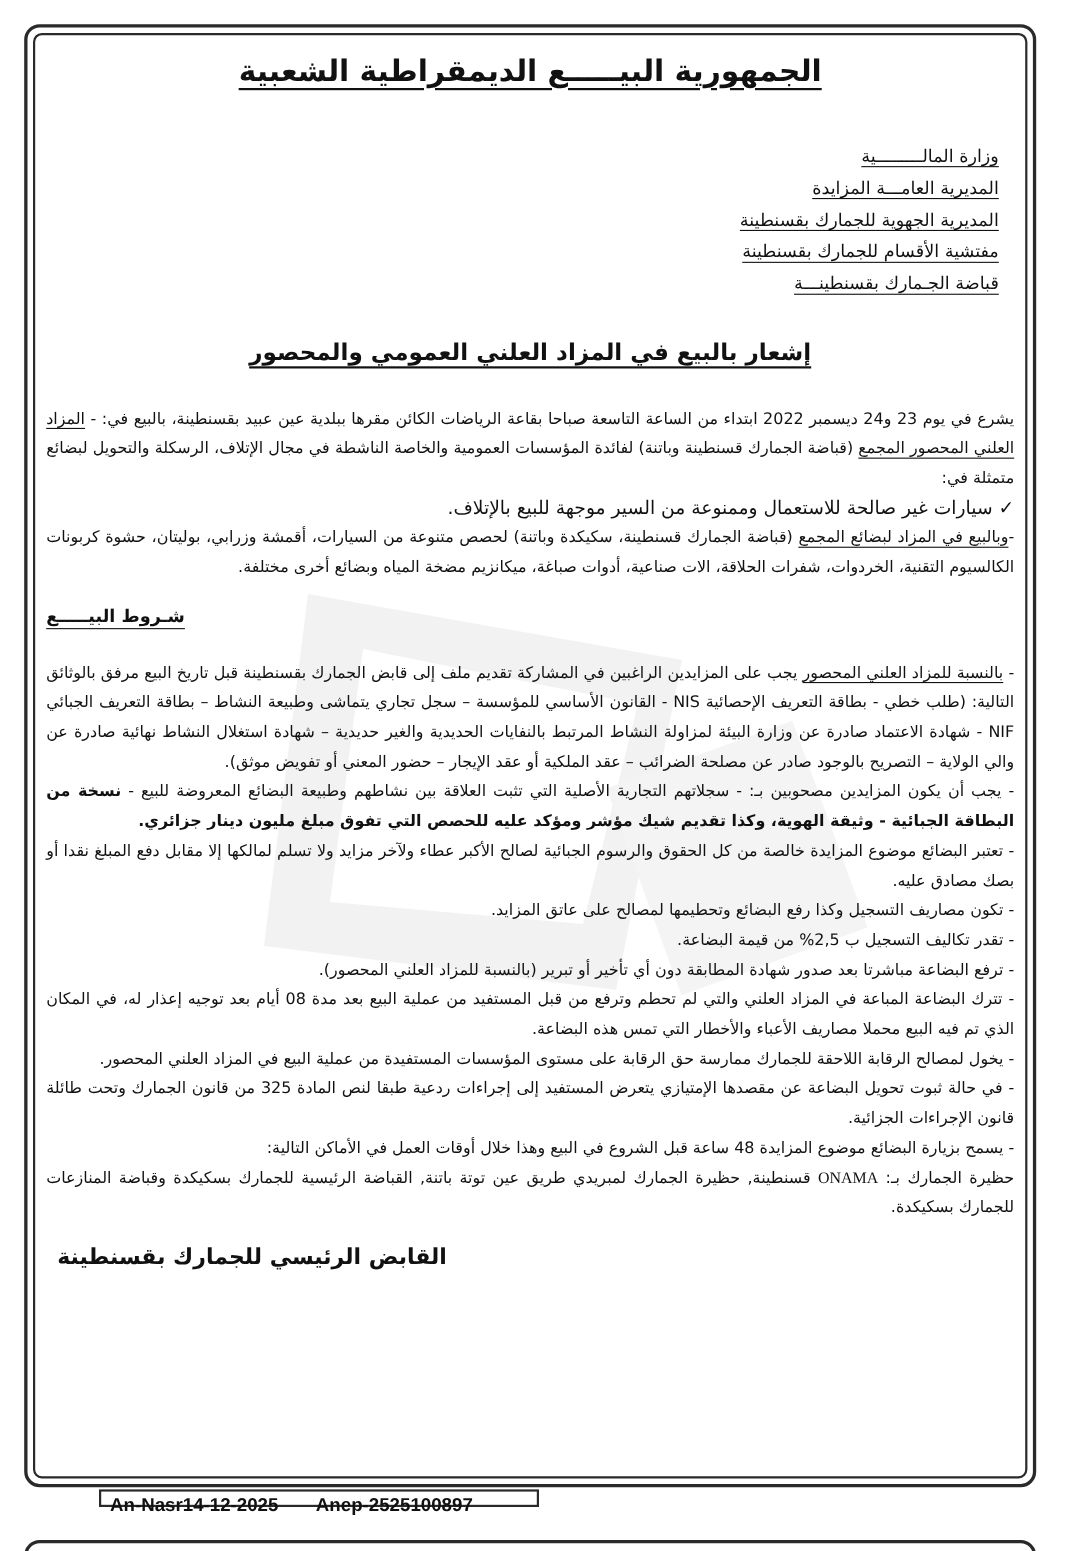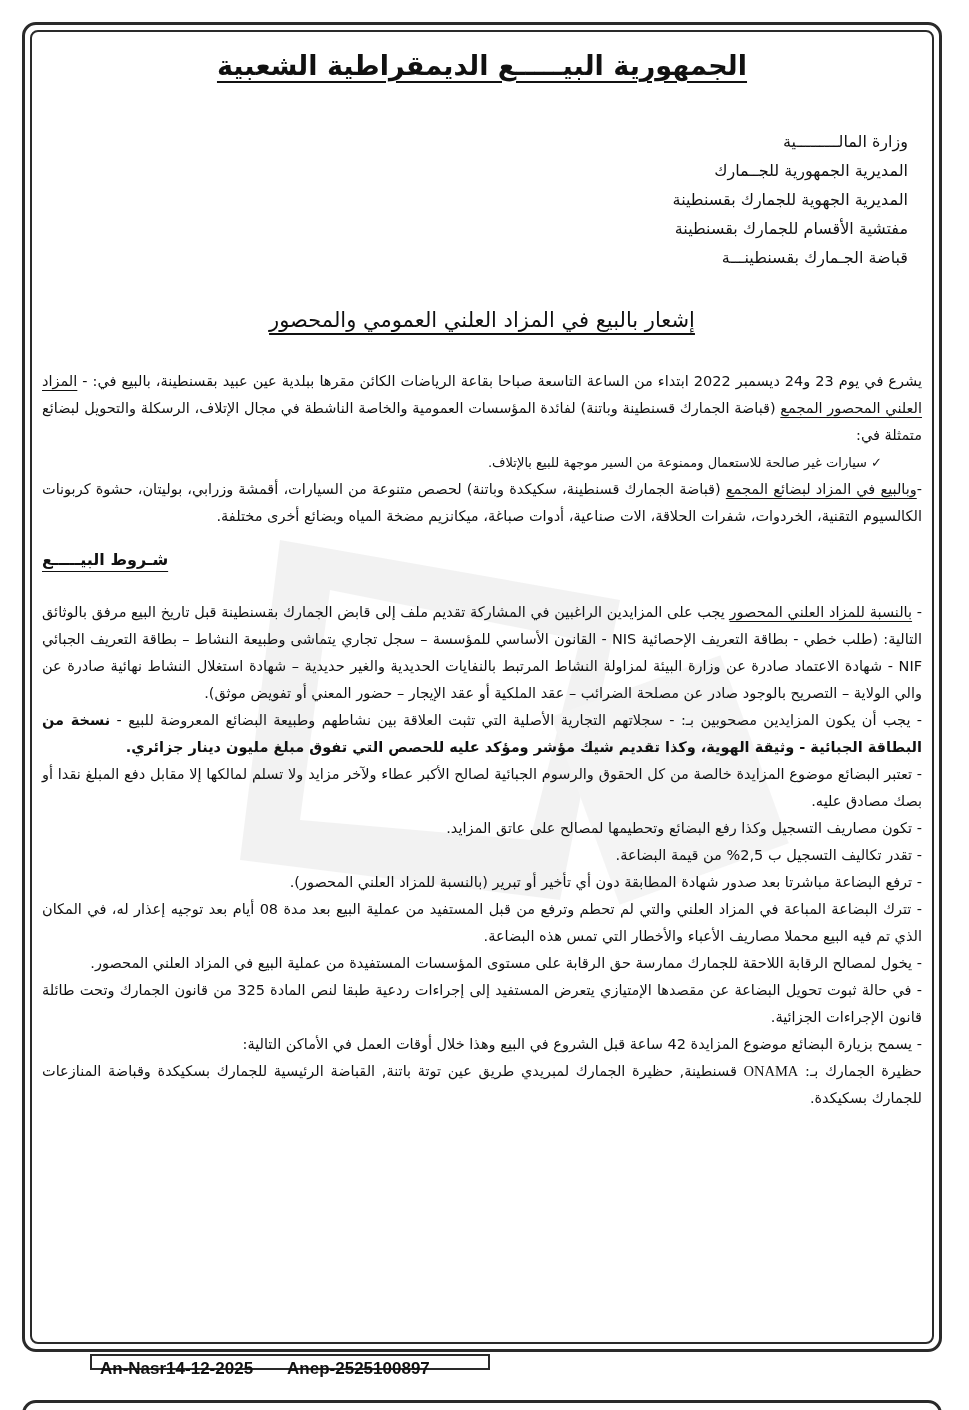--- a/index.html
+++ b/index.html
@@ -28,29 +28,29 @@
     direction: rtl; text-align: right;
   }
   .republic {
     text-align: center; font-weight: bold; font-size: 27px;
     margin-top: 10px; text-decoration: underline; text-underline-offset: 6px;
     text-decoration-thickness: 2px;
   }
   .admin {
     margin-top: 46px; margin-right: 14px; font-size: 16px; line-height: 29px;
   }
-  .admin div { text-underline-offset: 4px; }
+  .admin div { text-decoration: underline; text-underline-offset: 4px; }
   .notice-title {
-    text-align: center; font-weight: normal; font-size: 21px;
+    text-align: center; font-weight: bold; font-size: 21px;
     margin-top: 36px; text-decoration: underline; text-underline-offset: 6px;
     text-decoration-thickness: 2px;
   }
   .p { font-size: 14.5px; line-height: 27px; text-align: justify; margin: 0; }
   .intro { margin-top: 36px; }
-  .check { margin-right: 40px; font-size: 13px; line-height: 27px; }
+  .check { font-size: 17px; line-height: 27px; }
   .u { text-decoration: underline; text-underline-offset: 4px; }
   .b { font-weight: bold; }
   .conditions-title {
     text-align: left; font-weight: bold; font-size: 16px;
     margin-top: 20px; margin-bottom: 30px; text-decoration: underline;
     text-underline-offset: 6px;
   }
   .signature {
     font-weight: bold; font-size: 20px; text-align: left; margin-top: 18px;
     margin-left: 10px; direction: rtl;
@@ -75,21 +75,21 @@
   <polygon points="80,60 420,120 360,420 40,380" fill="#999"></polygon>
   <polygon points="130,110 380,160 330,360 100,340" fill="#fff"></polygon>
   <rect x="380" y="200" width="180" height="200" fill="#aaa" transform="rotate(-20 470 300)"></rect>
 </svg>
 
 <div class="content">
   <div class="republic">الجمهورية البيـــــع الديمقراطية الشعبية</div>
 
   <div class="admin">
     <div>وزارة المالـــــــــية</div>
-    <div>المديرية الجمهورية للجــمارك</div>
+    <div>المديرية العامـــة المزايدة</div>
     <div>المديرية الجهوية للجمارك بقسنطينة</div>
     <div>مفتشية الأقسام للجمارك بقسنطينة</div>
     <div>قباضة الجـمارك بقسنطينـــة</div>
   </div>
 
   <div class="notice-title">إشعار بالبيع في المزاد العلني العمومي والمحصور</div>
 
   <p class="p intro">
     <span>يشرع في يوم 23 و24 ديسمبر 2022 ابتداء من الساعة التاسعة صباحا بقاعة الرياضات الكائن مقرها ببلدية عين عبيد بقسنطينة، بالبيع في: - </span><span class="u">المزاد العلني المحصور المجمع</span><span> (قباضة الجمارك قسنطينة وباتنة) لفائدة المؤسسات العمومية والخاصة الناشطة في مجال الإتلاف، الرسكلة والتحويل لبضائع متمثلة في:</span>
   </p>
@@ -109,22 +109,23 @@
   <p class="p">
     <span>- يجب أن يكون المزايدين مصحوبين بـ: - سجلاتهم التجارية الأصلية التي تثبت العلاقة بين نشاطهم وطبيعة البضائع المعروضة للبيع - </span><span class="b">نسخة من البطاقة الجبائية - وثيقة الهوية، وكذا تقديم شيك مؤشر ومؤكد عليه للحصص التي تفوق مبلغ مليون دينار جزائري.</span>
   </p>
   <p class="p">- تعتبر البضائع موضوع المزايدة خالصة من كل الحقوق والرسوم الجبائية لصالح الأكبر عطاء ولآخر مزايد ولا تسلم لمالكها إلا مقابل دفع المبلغ نقدا أو بصك مصادق عليه.</p>
   <p class="p">- تكون مصاريف التسجيل وكذا رفع البضائع وتحطيمها لمصالح على عاتق المزايد.</p>
   <p class="p">- تقدر تكاليف التسجيل ب 2,5% من قيمة البضاعة.</p>
   <p class="p">- ترفع البضاعة مباشرتا بعد صدور شهادة المطابقة دون أي تأخير أو تبرير (بالنسبة للمزاد العلني المحصور).</p>
   <p class="p">- تترك البضاعة المباعة في المزاد العلني والتي لم تحطم وترفع من قبل المستفيد من عملية البيع بعد مدة 08 أيام بعد توجيه إعذار له، في المكان الذي تم فيه البيع محملا مصاريف الأعباء والأخطار التي تمس هذه البضاعة.</p>
   <p class="p">- يخول لمصالح الرقابة اللاحقة للجمارك ممارسة حق الرقابة على مستوى المؤسسات المستفيدة من عملية البيع في المزاد العلني المحصور.</p>
   <p class="p">- في حالة ثبوت تحويل البضاعة عن مقصدها الإمتيازي يتعرض المستفيد إلى إجراءات ردعية طبقا لنص المادة 325 من قانون الجمارك وتحت طائلة قانون الإجراءات الجزائية.</p>
-  <p class="p">- يسمح بزيارة البضائع موضوع المزايدة 42 ساعة قبل الشروع في البيع وهذا خلال أوقات العمل في الأماكن التالية:</p>
+  <p class="p">- يسمح بزيارة البضائع موضوع المزايدة 48 ساعة قبل الشروع في البيع وهذا خلال أوقات العمل في الأماكن التالية:</p>
   <p class="p">
     <span>حظيرة الجمارك بـ: </span><span class="latin">ONAMA</span><span> قسنطينة, حظيرة الجمارك لمبريدي طريق عين توتة باتنة, القباضة الرئيسية للجمارك بسكيكدة وقباضة المنازعات للجمارك بسكيكدة.</span>
   </p>
 
+  <div class="signature">القابض الرئيسي للجمارك بقسنطينة</div>
 </div>
 
 <div class="ref-box">
   <span>An-Nasr14-12-2025</span><span>Anep-2525100897</span>
 </div>
 
 </body></html>

